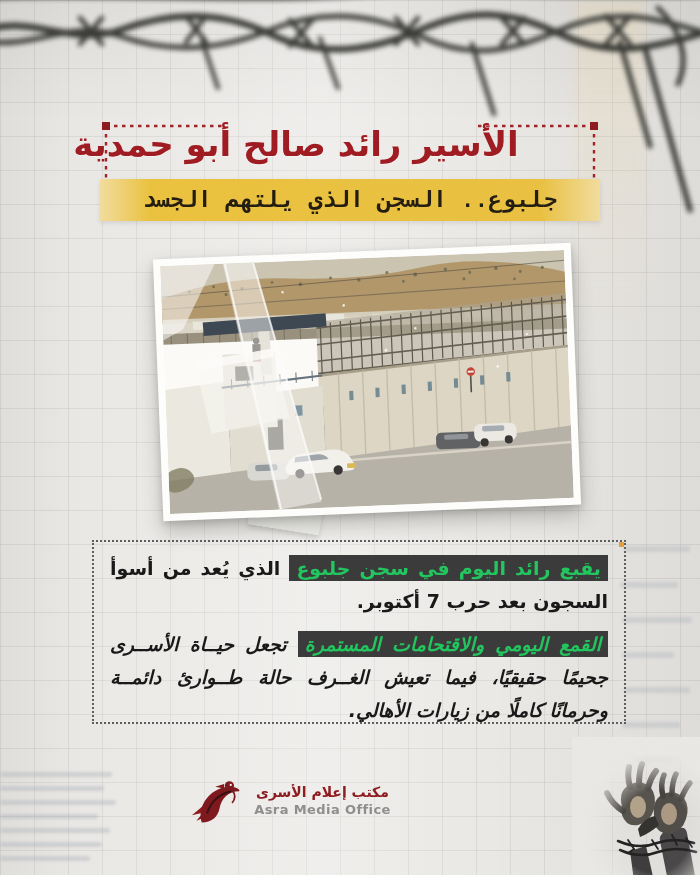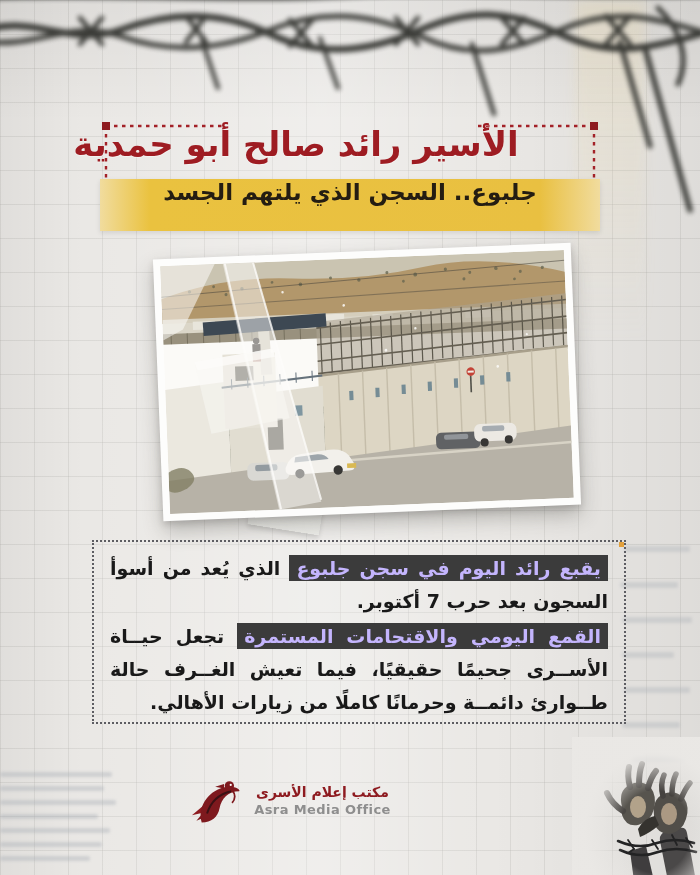--- a/index.html
+++ b/index.html
@@ -27,24 +27,25 @@
   
   .title-wrap{position:absolute;left:0;top:118px;width:592px;text-align:center;}
   .main-title{
     display:inline-block;color:#9e1c22;font-weight:bold;font-size:34px;line-height:1.2;
     direction:rtl;letter-spacing:0;padding:6px 0 2px;text-shadow:0 1px 0 rgba(255,255,255,.4);
   }
   .bracket{position:absolute;top:122px;width:120px;height:64px;}
   .bracket-left{left:102px;}
   .bracket-right{left:478px;}
   .subtitle-bar{
-    position:absolute;left:100px;top:179px;width:500px;height:52px;
-    display:flex;justify-content:center;
+    position:absolute;left:100px;top:179px;width:500px;height:42px;
+    display:flex;align-items:center;justify-content:center;
     background:linear-gradient(90deg,#f1dc9e 0%,#eac23f 10%,#e9c041 88%,#f1dc9e 100%);
     box-shadow:0 2px 5px rgba(0,0,0,.10);
+    font-family:Liberation Mono, monospace;
   }
   .subtitle-text{direction:rtl;font-weight:bold;font-size:23px;color:#241d12;}
   
   .photo{
     position:absolute;left:158px;top:251px;width:404px;height:248px;z-index:2;
     background:#fdfdfc;padding:7px;transform:rotate(-2.3deg);
     box-shadow:0 10px 20px rgba(60,58,54,.30), 0 3px 6px rgba(60,58,54,.18);
   }
   .photo svg{display:block;width:100%;height:100%;}
   .tape-under{
@@ -52,23 +53,23 @@
     background:linear-gradient(160deg,#fcfcfa,#efefeb);
     transform:rotate(9deg);box-shadow:0 3px 5px rgba(0,0,0,.14);
   }
   
   .article-box{
     position:absolute;left:92px;top:540px;width:534px;height:184px;z-index:3;
     border:2px dotted #5d5d62;background:rgba(255,255,255,.06);
     padding:10px 16px;box-sizing:border-box;direction:rtl;overflow:hidden;
   }
   .article-box p{margin:0;text-align:justify;font-weight:bold;font-size:19px;line-height:1.74;color:#191919;}
-  .article-box p + p{margin-top:2px;}
+  .article-box p + p{margin-top:10px;font-style:italic;}
   .hl{
-    background:#3b3b3b;color:#c4b5fd;padding:2px 7px;
+    background:#3b3b3b;color:#22c55e;padding:2px 7px;
     -webkit-box-decoration-break:clone;box-decoration-break:clone;
   }
   .corner-mark{position:absolute;top:-4px;right:-4px;width:9px;height:9px;background:#e2a03c;}
   
   .logo{
     position:absolute;left:0;top:776px;width:580px;display:flex;
     align-items:center;justify-content:center;gap:11px;z-index:2;
   }
   .logo-text{text-align:center;line-height:1.25;}
   .logo-ar{display:block;direction:rtl;color:#8e1b20;font-weight:bold;font-size:14px;}

